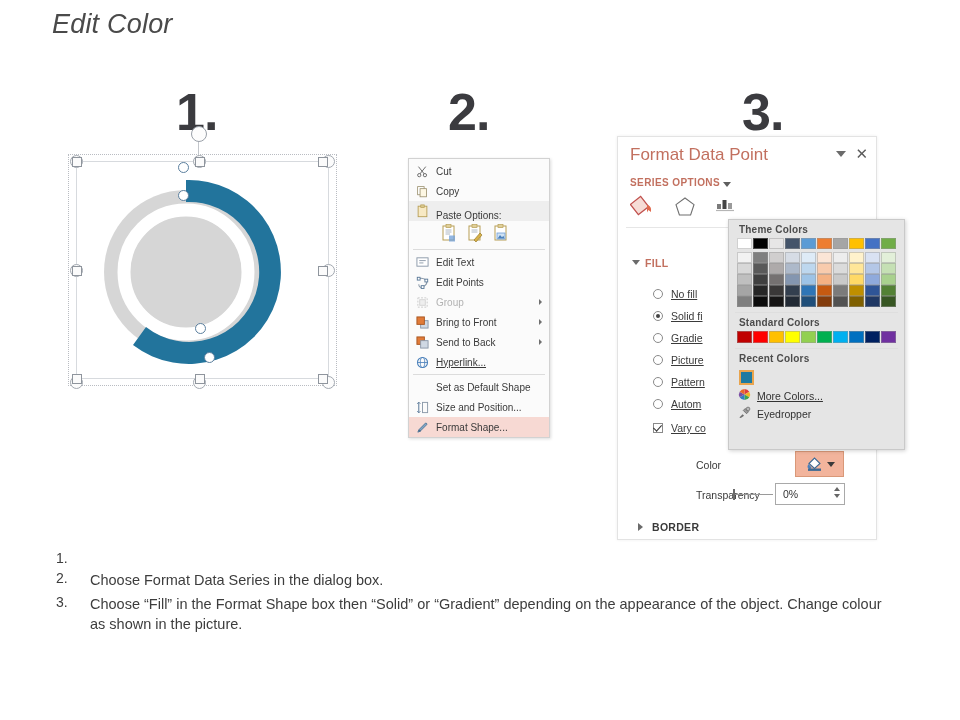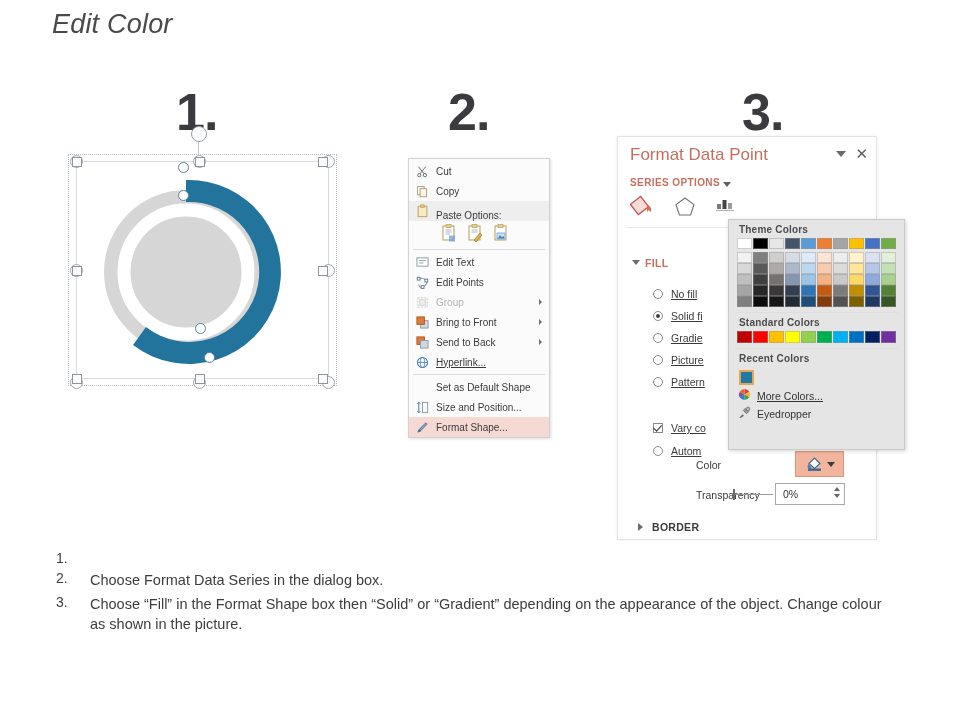--- a/index.html
+++ b/index.html
@@ -450,21 +450,21 @@
     <span class="u">Gradie</span>
   </div>
   <div class="opt" style="left:671px;top:354px;">
     <span class="radio"></span>
     <span class="u">Picture</span>
   </div>
   <div class="opt" style="left:671px;top:376px;">
     <span class="radio"></span>
     <span class="u">Pattern</span>
   </div>
-  <div class="opt" style="left:671px;top:398px;margin-top:47px;">
+  <div class="opt" style="left:671px;top:398px;">
     <span class="radio"></span>
     <span class="u">Autom</span>
   </div>
   <div class="opt" style="left:671px;top:422px;">
     <span class="chk on"></span>
     <span class="u">Vary co</span>
   </div>
 
   <div class="row-lbl" style="left:660px;top:459px;">Color</div>
   <div class="color-btn">

